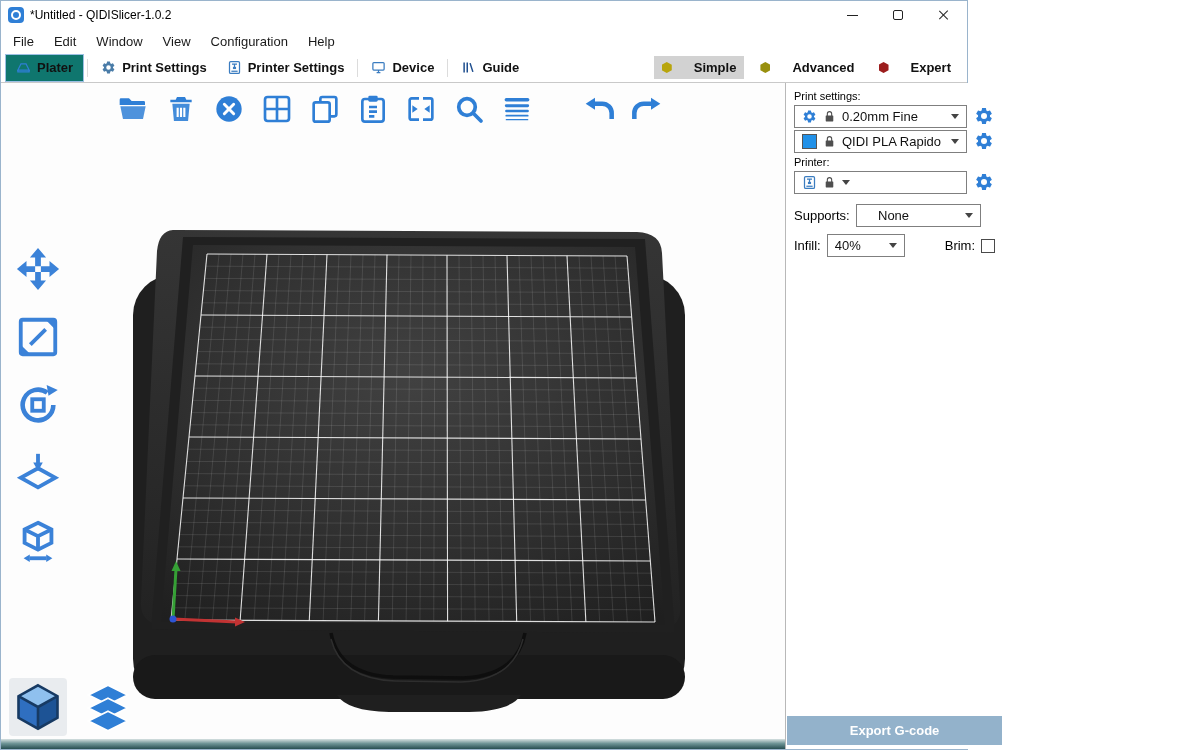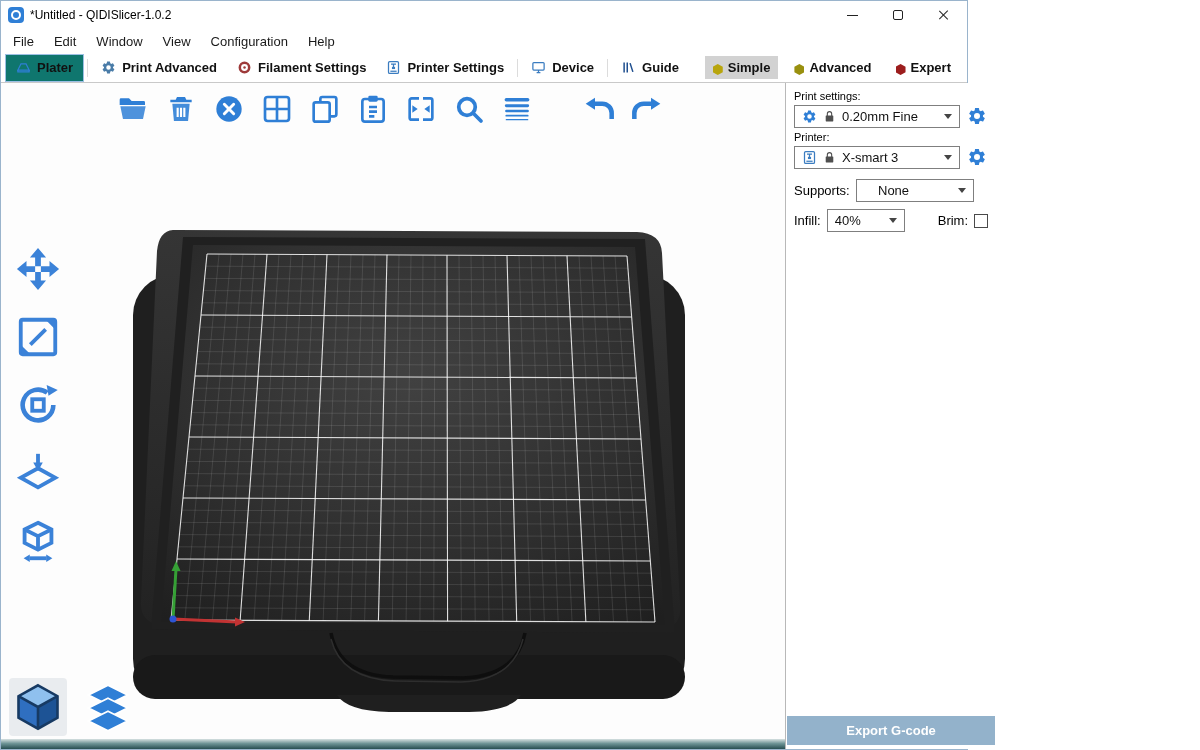--- a/index.html
+++ b/index.html
@@ -25,21 +25,21 @@
   .menubar { height:24px; display:flex; align-items:center; padding-left:2px; background:#fff; flex:none; }
   .menu-item { padding:0 10px; font-size:13px; color:#1a1a1a; }
 
   
   .tabbar { height:30px; display:flex; align-items:center; border-bottom:1px solid #c9c9c9; background:#fff; padding:0 8px 0 4px; flex:none; }
   .tab { display:flex; align-items:center; gap:6px; padding:4px 10px; font-size:13px; font-weight:bold; color:#111; height:28px; }
   .tab.active { background:#0f766e; border:1px solid #9cc0e4; }
   .tab-icon { width:15px; height:15px; flex:none; }
   .tab-sep { width:1px; height:18px; background:#dcdcdc; margin:0 3px; }
   .modes { margin-left:auto; display:flex; align-items:center; gap:8px; }
-  .mode { display:flex; align-items:flex-end; gap:5px; padding:4px 8px; font-weight:bold; font-size:13px; }
+  .mode { display:flex; align-items:center; gap:22px; padding:4px 8px; font-weight:bold; font-size:13px; }
   .mode.active { background:#d2d2d2; }
   .hex { width:10px; height:11px; clip-path:polygon(50% 0,100% 25%,100% 75%,50% 100%,0 75%,0 25%); flex:none; }
 
   
   .main { flex:1; display:flex; min-height:0; }
   .viewport { position:relative; width:785px; flex:none; background:#fdfdfd; border-right:1px solid #b8b8b8; overflow:hidden; }
   .floor { position:absolute; left:0; right:0; bottom:0; height:10px; background:linear-gradient(#d7e1e1, #6e9496 45%, #274e51 100%); }
 
   .top-toolbar { position:absolute; left:112px; top:6px; display:flex; align-items:center; gap:8px; }
   .tb-btn { width:40px; height:40px; display:flex; align-items:center; justify-content:center; color:#2f7fd6; }
@@ -66,21 +66,21 @@
   .chev { width:0; height:0; border-left:4px solid transparent; border-right:4px solid transparent; border-top:5px solid #444; flex:none; }
   .gear-btn { width:22px; height:22px; display:flex; align-items:center; justify-content:center; color:#2f7fd6; flex:none; }
   .gear-btn svg { width:20px; height:20px; display:block; }
   .mini { width:15px; height:15px; flex:none; display:block; }
   .mini.lock-sz { width:13px; height:13px; }
   .swatch { width:15px; height:15px; border:1px solid #555; flex:none; }
   .row2 { display:flex; align-items:center; gap:6px; margin-top:10px; }
   .inline-label { font-size:13px; color:#000; flex:none; }
   .supports-combo { margin-right:14px; }
   .infill-combo { flex:none; width:78px; }
-  .brim-label { margin-left:27px; }
+  .brim-label { margin-left:34px; }
   .checkbox { width:14px; height:14px; border:1px solid #4a4a4a; background:#fff; flex:none; }
   .export-btn { position:absolute; left:1px; right:1px; bottom:4px; height:29px; display:flex; align-items:center; justify-content:center; color:#fff; font-weight:bold; font-size:13px; }
 </style>
 </head>
 <body>
 
 <svg width="0" height="0" style="position:absolute">
   <defs>
     <symbol id="s-gear" viewBox="0 0 24 24">
         <path fill="currentColor" d="M19.14 12.94c.04-.3.06-.61.06-.94 0-.32-.02-.64-.07-.94l2.03-1.58a.49.49 0 0 0 .12-.61l-1.92-3.32a.49.49 0 0 0-.59-.22l-2.39.96c-.5-.38-1.03-.7-1.62-.94l-.36-2.54a.48.48 0 0 0-.48-.41h-3.84c-.24 0-.43.17-.47.41l-.36 2.54c-.59.24-1.13.57-1.62.94l-2.39-.96a.49.49 0 0 0-.59.22L2.74 8.87c-.12.21-.08.47.12.61l2.03 1.58c-.05.3-.09.63-.09.94s.02.64.07.94l-2.03 1.58a.49.49 0 0 0-.12.61l1.92 3.32c.12.22.37.29.59.22l2.39-.96c.5.38 1.03.7 1.62.94l.36 2.54c.04.24.24.41.48.41h3.84c.24 0 .44-.17.47-.41l.36-2.54c.59-.24 1.13-.56 1.62-.94l2.39.96c.22.08.47 0 .59-.22l1.92-3.32a.49.49 0 0 0-.12-.61l-2.03-1.58zM12 15.6A3.6 3.6 0 1 1 12 8.4a3.6 3.6 0 0 1 0 7.2z"></path>
@@ -253,27 +253,21 @@
       <svg class="tab-icon" style="color:#2f7fd6">
           <use href="#s-bed"></use>
         </svg>
       <span>Plater</span>
     </div>
     <span class="tab-sep"></span>
     <div class="tab">
       <svg class="tab-icon" style="color:#4a7ca8">
           <use href="#s-gear"></use>
         </svg>
-      <span>Print Advanced</span>
-    </div>
-    <div class="tab">
-      <svg class="tab-icon" style="color:#9e3a3a">
-          <use href="#s-spool"></use>
-        </svg>
-      <span>Filament Settings</span>
+      <span>Print Settings</span>
     </div>
     <div class="tab">
       <svg class="tab-icon" style="color:#3a7cc0">
           <use href="#s-printer"></use>
         </svg>
       <span>Printer Settings</span>
     </div>
     <span class="tab-sep"></span>
     <div class="tab">
       <svg class="tab-icon" style="color:#3a7cc0">
@@ -528,31 +522,45 @@
           <span class="val">0.20mm Fine</span>
           <span class="chev"></span>
         </div>
         <div class="gear-btn">
             <svg>
               <use href="#s-gear"></use>
             </svg>
           </div>
       </div>
 
+      <div class="combo-row">
+        <div class="combo">
+          <span class="swatch" style="background-color: rgb(33, 145, 232);"></span>
+          <svg class="mini lock-sz" style="color:#4f4f4f">
+              <use href="#s-lock"></use>
+            </svg>
+          <span class="val">QIDI PLA Rapido</span>
+          <span class="chev"></span>
+        </div>
+        <div class="gear-btn">
+            <svg>
+              <use href="#s-gear"></use>
+            </svg>
+          </div>
+      </div>
 
       <div class="sb-label">Printer:</div>
       <div class="combo-row">
         <div class="combo">
           <svg class="mini" style="color:#3a7cc0">
               <use href="#s-printer"></use>
             </svg>
           <svg class="mini lock-sz" style="color:#4f4f4f">
               <use href="#s-lock"></use>
             </svg>
-          <span class="val">X-smart 3</span>
           <span class="chev"></span>
         </div>
         <div class="gear-btn">
             <svg>
               <use href="#s-gear"></use>
             </svg>
           </div>
       </div>
 
       <div class="row2">

